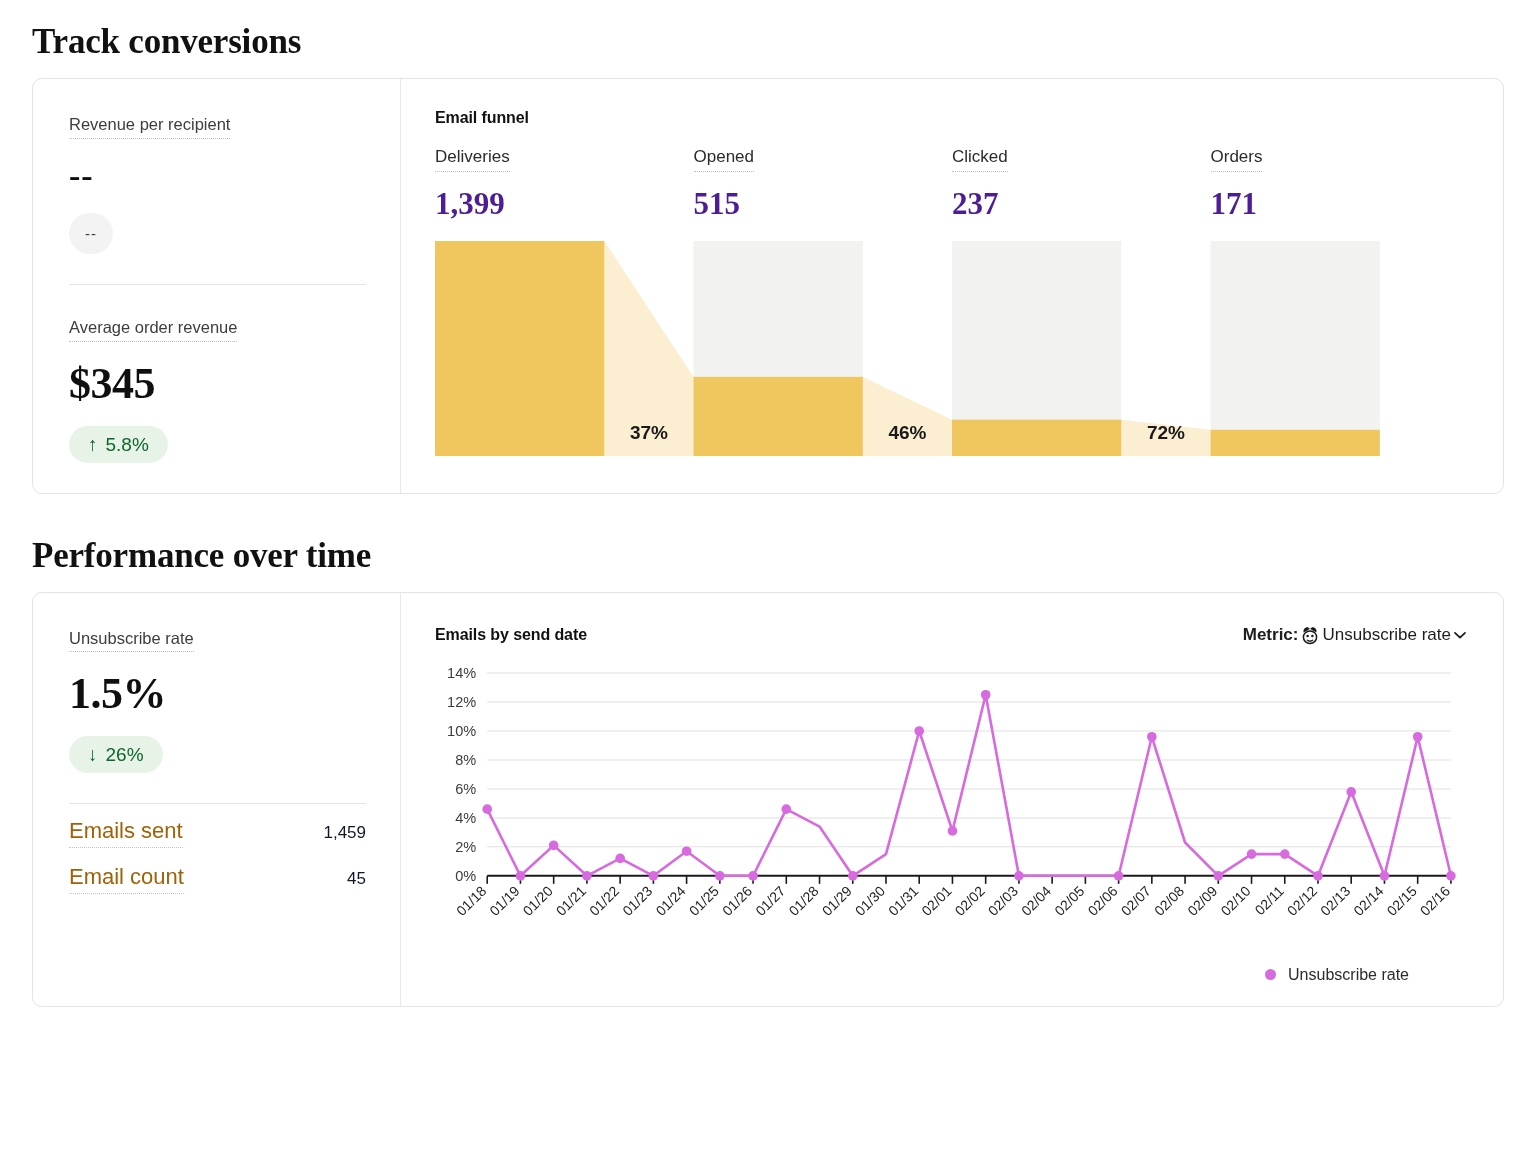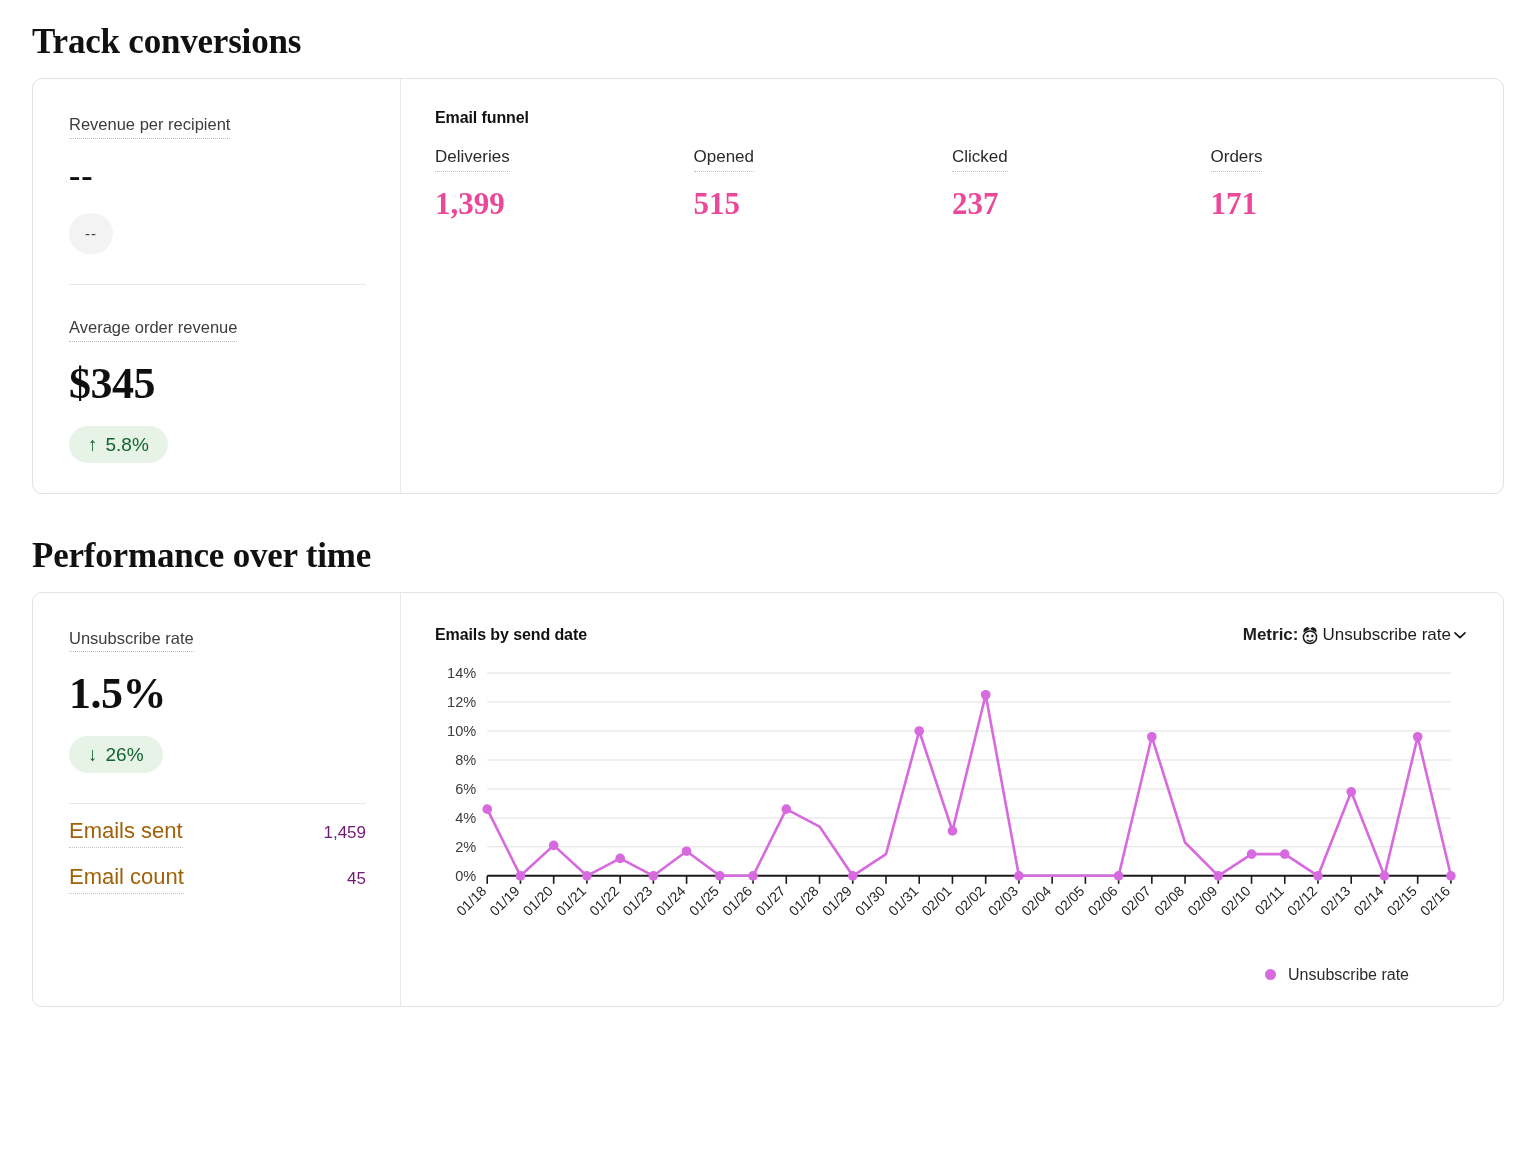--- a/index.html
+++ b/index.html
@@ -83,41 +83,41 @@
 
   .kv-row {
     display:flex; align-items:baseline; justify-content:space-between;
     padding:14px 0 2px 0;
   }
   .kv-key {
     font-size:22px; color:#a16207;
     border-bottom:1px dotted #c4c4c4;
     padding-bottom:3px;
   }
-  .kv-val { font-size:17px; color:#701a75; }
+  .kv-val { font-size:17px; color:#0f172a; }
 
   
   .panel-head {
     display:flex; align-items:center; justify-content:space-between;
     margin-bottom:10px;
   }
   .panel-title { font-size:16px; font-weight:700; color:#111; letter-spacing:-0.1px; }
 
   .funnel-cols { display:flex; margin-top:20px; }
   .funnel-col { flex:1 1 0; min-width:0; }
   .fn-label {
     font-size:17px; color:#2b2b2b;
     display:inline-block;
     border-bottom:1px dotted #bfbfbf;
     padding-bottom:4px;
   }
   .fn-value {
     font-family:"Liberation Serif", serif;
     font-weight:700; font-size:31px; line-height:1;
-    color:#ec4899; margin-top:16px;
+    color:#4c1d95; margin-top:16px;
   }
 
   .funnel-graph { position:relative; height:215px; margin-top:22px; }
   .funnel-graph svg { display:block; width:100%; height:100%; }
   .pct-layer { position:absolute; inset:0; pointer-events:none; }
   .pct {
     position:absolute; bottom:12px;
     font-size:19px; font-weight:700; color:#1a1a1a;
     transform:translateX(-50%);
   }
@@ -184,20 +184,39 @@
         <div class="funnel-col">
           <span class="fn-label">Clicked</span>
           <div class="fn-value">237</div>
         </div>
         <div class="funnel-col">
           <span class="fn-label">Orders</span>
           <div class="fn-value">171</div>
         </div>
       </div>
 
+      <div class="funnel-graph">
+        <svg id="funnel-svg" viewBox="0 0 1030 215" preserveAspectRatio="none">
+            <path d="M168.6625,0 L257.5,135.88 L257.5,215 L168.6625,215 Z" fill="#fbeed1"></path>
+            <path d="M426.1625,135.88 L515,178.665 L515,215 L426.1625,215 Z" fill="#fbeed1"></path>
+            <path d="M683.6625,178.665 L772.5,188.77 L772.5,215 L683.6625,215 Z" fill="#fbeed1"></path>
+            <rect x="0" y="0" width="168.6625" height="215" fill="#efc75e"></rect>
+            <rect x="257.5" y="0" width="168.6625" height="215" fill="#f2f2f0"></rect>
+            <rect x="257.5" y="135.88" width="168.6625" height="79.12" fill="#efc75e"></rect>
+            <rect x="515" y="0" width="168.6625" height="215" fill="#f2f2f0"></rect>
+            <rect x="515" y="178.665" width="168.6625" height="36.33500000000001" fill="#efc75e"></rect>
+            <rect x="772.5" y="0" width="168.6625" height="215" fill="#f2f2f0"></rect>
+            <rect x="772.5" y="188.77" width="168.6625" height="26.22999999999999" fill="#efc75e"></rect>
+          </svg>
+        <div class="pct-layer" id="funnel-pcts">
+            <div class="pct" style="left: 20.6875%;">37%</div>
+            <div class="pct" style="left: 45.6875%;">46%</div>
+            <div class="pct" style="left: 70.6875%;">72%</div>
+          </div>
+      </div>
     </div>
   </div>
 
   <h2 class="section-title second">Performance over time</h2>
 
   <div class="card">
 
     <div class="card-left">
       <div>
         <span class="metric-label">Unsubscribe rate</span>

